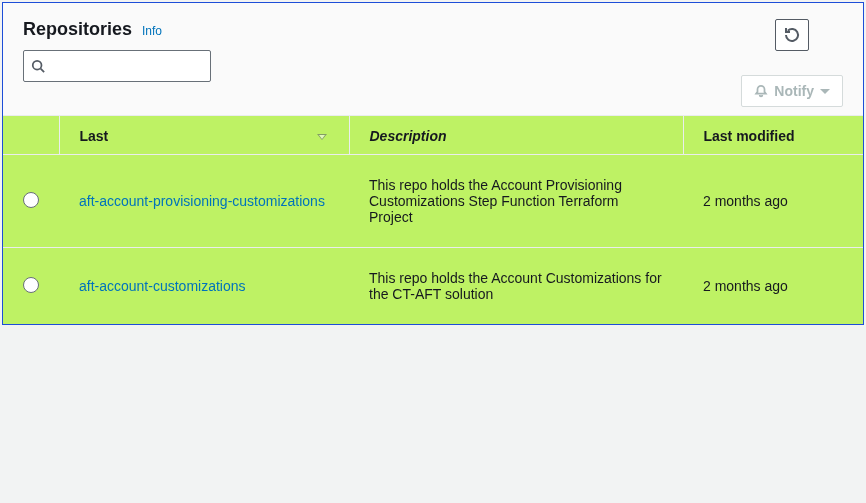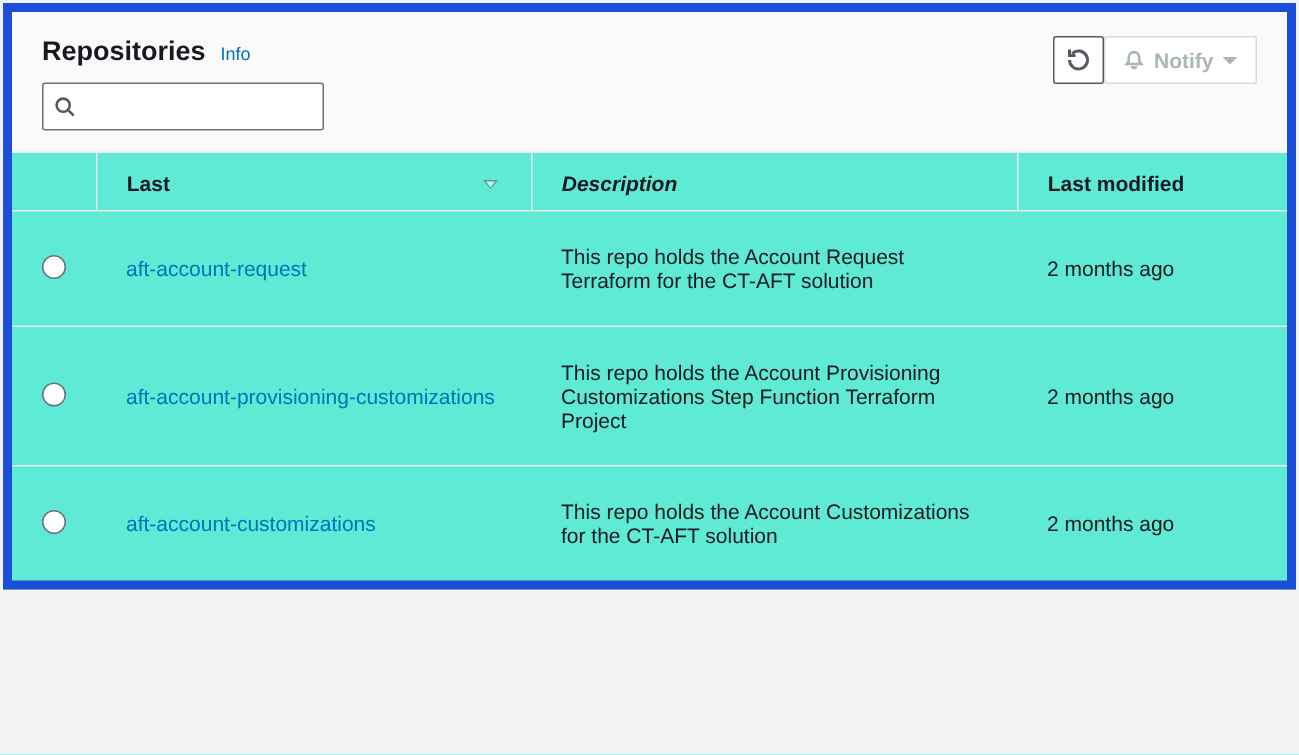--- a/index.html
+++ b/index.html
@@ -4,22 +4,22 @@
   <style>
     * { box-sizing: border-box; margin: 0; padding: 0; }
     body {
       font-family: "Amazon Ember", "Helvetica Neue", Arial, sans-serif;
       background: #f2f3f3;
       font-size: 14px;
       color: #16191f;
       padding: 2px;
     }
     .panel {
-      background: #5eead4;
-      border: 6px solid #1d4ed8;
+      background: #bef264;
+      border: 1px solid #1d4ed8;
     }
     .header {
       display: flex;
       justify-content: space-between;
       align-items: flex-start;
       padding: 16px 20px 8px 20px;
       background: #fafafa;
       border-bottom: 1px solid #eaeded;
     }
     .header-left {
@@ -37,22 +37,23 @@
       font-weight: 700;
       color: #16191f;
     }
     .info-link {
       font-size: 12px;
       color: #0073bb;
       cursor: pointer;
     }
     .header-right {
       display: flex;
-      gap: 0;
+      gap: 24px;
       align-items: center;
+      flex-direction: column;
     }
     .btn {
       border: 1px solid #545b64;
       background: #fff;
       border-radius: 2px;
       padding: 5px 12px;
       font-size: 14px;
       font-weight: 700;
       cursor: pointer;
       display: inline-flex;
@@ -201,26 +202,20 @@
           <span>Description</span>
         </th>
         <th class="col-mod">
           <span>Last modified</span>
         </th>
       </tr>
     </thead>
     <tbody>
       <tr>
         <td><span class="radio"></span></td>
-        <td><span class="name-link">aft-account-request</span></td>
-        <td class="desc">This repo holds the Account Request Terraform for the CT-AFT solution</td>
-        <td class="mod">2 months ago</td>
-      </tr>
-      <tr>
-        <td><span class="radio"></span></td>
         <td><span class="name-link">aft-account-provisioning-customizations</span></td>
         <td class="desc">This repo holds the Account Provisioning Customizations Step Function Terraform Project</td>
         <td class="mod">2 months ago</td>
       </tr>
       <tr>
         <td><span class="radio"></span></td>
         <td><span class="name-link">aft-account-customizations</span></td>
         <td class="desc">This repo holds the Account Customizations for the CT-AFT solution</td>
         <td class="mod">2 months ago</td>
       </tr>

